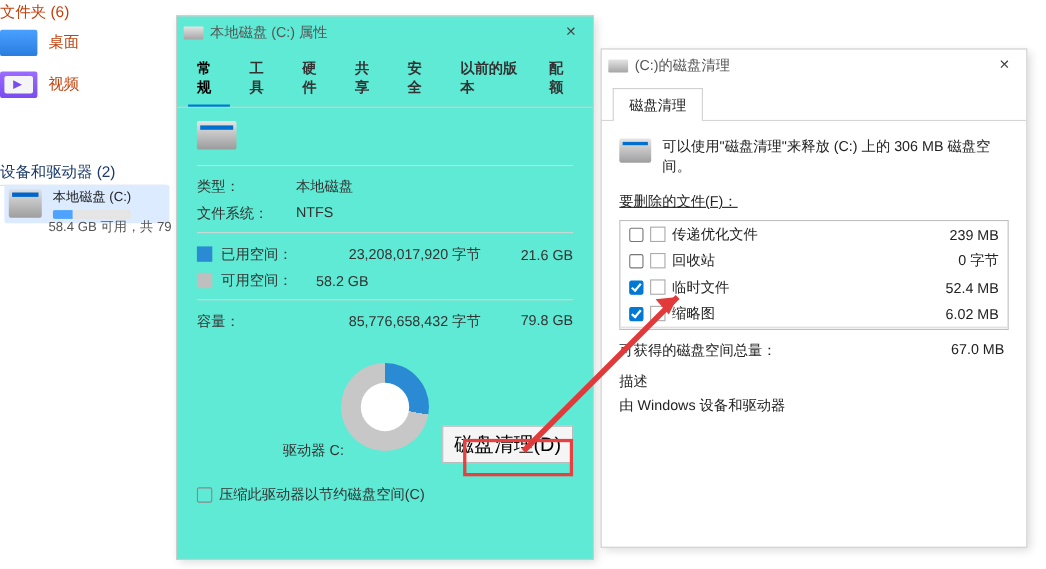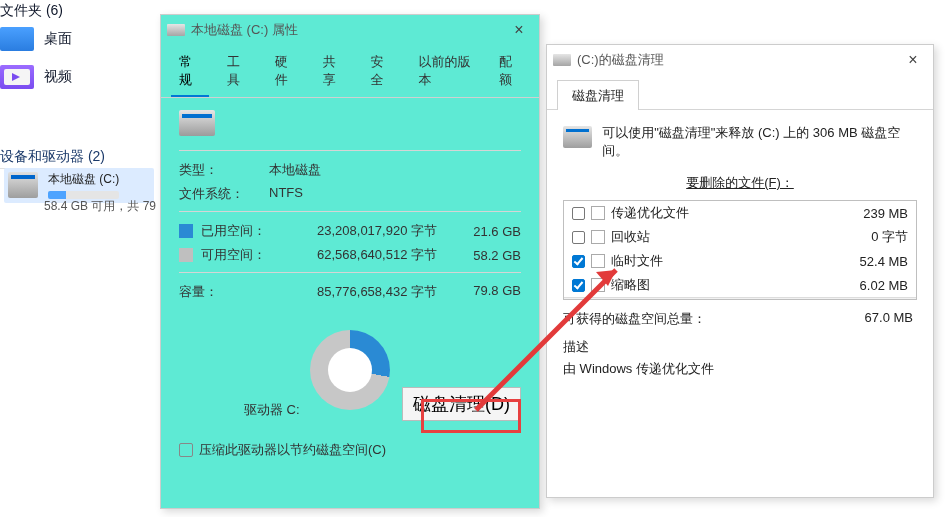--- a/index.html
+++ b/index.html
@@ -1,19 +1,19 @@
 <!DOCTYPE html>
 <html><head>
 <meta charset="utf-8">
 <style>
   * { box-sizing: border-box; margin: 0; padding: 0; font-family: "Microsoft YaHei", "Segoe UI", sans-serif; }
   body { width: 951px; height: 517px; background: #fff; overflow: hidden; position: relative; font-size: 13px; color: #222; }
 
   
-  .bg-header { position: absolute; top: 0; left: 0; padding: 2px 0 0 0; font-size: 14px; color: #0f172a; }
+  .bg-header { position: absolute; top: 0; left: 0; padding: 2px 0 0 0; font-size: 14px; color: #c2410c; }
   .bg-row { display: flex; align-items: center; height: 38px; gap: 10px; }
   .bg-icon { width: 34px; height: 24px; border-radius: 2px; }
   .bg-video { background: linear-gradient(#9b6cff,#7a4cf0); position: relative; }
   .bg-video::before { content:""; position:absolute; left:4px; top:4px; width:26px; height:16px; background:#f5f5f5; border-radius:2px; }
   .bg-video::after { content:""; position:absolute; left:12px; top:8px; border-left:8px solid #7a4cf0; border-top:4px solid transparent; border-bottom:4px solid transparent; }
   .bg-desktop { background: linear-gradient(#4aa0ff,#2a7de0); }
   .devices-header { position: absolute; top: 148px; left: 0; color: #1b3a6a; font-size: 14px; border-bottom: 1px solid #e0e0e0; width: 150px; padding-bottom: 2px; }
   .drive-entry { position: absolute; top: 168px; left: 4px; display: flex; gap: 10px; background:#dcebff; padding: 4px 10px 4px 4px; border-radius:2px; width:150px; }
   .drive-entry .icon { width: 30px; height: 26px; background: linear-gradient(#e0e0e0,#9e9e9e); border-radius:2px; position:relative; }
   .drive-entry .icon::before { content:""; position:absolute; top:3px; left:3px; right:3px; height:4px; background:#0066cc; display:block; }
@@ -21,21 +21,21 @@
   .drive-bar { height:8px; background:#e5e5e5; margin-top:3px; border-radius:2px; position:relative; overflow:hidden; }
   .drive-bar::before { content:""; position:absolute; left:0; top:0; bottom:0; width:25%; background:#4da3ff; }
   .drive-free { position:absolute; top: 198px; left: 44px; font-size:12px; color:#555;}
 
   
   .props { position: absolute; top: 14px; left: 160px; width: 380px; height: 495px; background: #5eead4; border: 1px solid #ccc; box-shadow: 3px 3px 8px rgba(0,0,0,0.15); }
   .titlebar { display: flex; align-items: center; height: 30px; padding: 0 6px; font-size: 13px; color: #555; }
   .titlebar .drive-glyph { width: 18px; height: 12px; background: linear-gradient(#e5e5e5,#a5a5a5); margin-right: 6px; border-radius:1px; }
   .titlebar .spacer { flex:1; }
   .titlebar .close { width: 28px; text-align: center; font-size:16px; color:#444; cursor:pointer; }
-  .tabs { display: flex; gap: 10px; padding: 2px 10px 0 10px; font-size: 13px; border-bottom:1px solid #d0d0d0; }
+  .tabs { display: flex; gap: 10px; padding: 2px 10px 0 10px; font-size: 13px; border-bottom:1px solid #d0d0d0;font-weight:bold; }
   .tab { padding: 6px 8px; color:#333; cursor:pointer; }
   .tab.active { border-bottom:2px solid #0078d4; color:#000; }
   .body { padding: 12px 18px; font-size:13px; color:#333; }
   .big-icon { width: 36px; height: 26px; background: linear-gradient(#e5e5e5,#9b9b9b); border-radius:2px; margin-bottom:14px; position:relative; }
   .big-icon::before { content:""; position:absolute; top:4px; left:3px; right:3px; height:4px; display:block; background:#0070d0; }
   .row2 { display:flex; gap: 20px; margin-bottom:6px; }
   .row2 .lab { width: 70px; color:#333; }
   .sep { border-top:1px solid #d5d5d5; margin: 8px 0 10px 0; }
   .space-row { display:flex; align-items:center; margin-bottom:6px; }
   .sq { width:14px; height:14px; margin-right:8px; }
@@ -44,37 +44,37 @@
   .space-row .lab2 { width:68px; }
   .space-row .bytes { flex:1; text-align:right; padding-right: 18px;}
   .space-row .gb { width:66px; text-align:right; }
   .cap-row { display:flex; margin-top:6px; }
   .cap-row .lab2 { width:90px; }
   .cap-row .bytes { flex:1; text-align:right; padding-right:18px;}
   .cap-row .gb { width:66px; text-align:right;}
   .donut-wrap { display:flex; align-items:center; justify-content:center; position:relative; height:110px; margin-top:14px;}
   .donut { width:80px; height:80px; border-radius:50%; background: conic-gradient(#2a8ad4 0 100deg, #c7c7c7 100deg 360deg); position:relative; }
   .donut::after { content:""; position:absolute; inset:18px; background:#fff; border-radius:50%; }
-  .drv-label { position:absolute; left:65px; bottom:6px; font-size:13px;}
+  .drv-label { position:absolute; left:78px; bottom:6px; font-size:13px;}
   .cleanup-btn { position:absolute; right:0; bottom:4px; border:1px solid #bbb; background:#f5f5f5; padding:4px 10px; font-size:18px; cursor:pointer; }
   .red-box { position:absolute; border:3px solid #e74040; right:18px; top:384px; width:100px; height:34px; pointer-events:none; }
   .chk-row { display:flex; align-items:center; gap:6px; margin-top:16px; font-size:13px; }
   .chk-row .box { width:14px; height:14px; border:1px solid #888; border-radius:2px; }
   .chk-row .box.checked { background:#0078d4; border-color:#0078d4; position:relative;}
   .chk-row .box.checked::after { content:""; position:absolute; left:3px; top:0px; width:4px; height:8px; border:2px solid #fff; border-top:none; border-left:none; transform:rotate(40deg);}
   .underline { text-decoration: underline; }
 
   
   .clean { position:absolute; top:44px; left:546px; width:388px; height:454px; background:#fff; border:1px solid #ccc; box-shadow:3px 3px 8px rgba(0,0,0,0.15); }
   .clean .tabs2 { padding:4px 0 0 10px; border-bottom:1px solid #d5d5d5; display:flex; }
   .clean .tab2 { padding:6px 14px 5px 14px; border:1px solid #d0d0d0; border-bottom:none; background:#fff; font-size:13px; position:relative; top:1px; cursor:pointer;}
   .clean .hint { display:flex; gap:10px; padding:14px 16px 10px 16px; font-size:13px; }
   .clean .hint .icon2 { width:30px; height:22px; background: linear-gradient(#e5e5e5,#9e9e9e); border-radius:2px; margin-top:2px; position:relative;}
   .clean .hint .icon2::before{ content:""; position:absolute; top:3px; left:3px; right:3px; height:3px; background:#0070d0;}
-  .clean .section-label { padding:4px 16px; font-size:13px;text-align:center;}
+  .clean .section-label { padding:4px 16px; font-size:13px;}
   .clean .list { margin:4px 16px 0 16px; border:1px solid #bfbfbf; height:100px; overflow:hidden; }
   .clean .li { display:flex; align-items:center; padding:3px 8px; font-size:13px; gap:6px;}
   .clean .li .cb { width:13px; height:13px; border:1px solid #777; border-radius:2px; }
   .clean .li .cb.on { background:#0078d4; border-color:#0078d4; position:relative;}
   .clean .li .cb.on::after { content:""; position:absolute; left:3px; top:0; width:3px; height:7px; border:2px solid #fff; border-top:none; border-left:none; transform:rotate(40deg);}
   .clean .li .fi { width:14px; height:14px; background:#fff; border:1px solid #aaa;}
   .clean .li .name { flex:1; }
   .clean .li .size { width:70px; text-align:right; }
   .clean .hscroll { height:14px; background:#f1f1f1; border-top:1px solid #ddd; position:relative;}
   .clean .hscroll::before,.clean .hscroll::after{content:""; position:absolute; top:2px; width:10px; height:10px; background:#d5d5d5;}
@@ -142,21 +142,20 @@
     <div class="sep"></div>
     <div class="space-row">
       <div class="sq used"></div>
       <span class="lab2">已用空间：</span>
       <span class="bytes">23,208,017,920 字节</span>
       <span class="gb">21.6 GB</span>
     </div>
     <div class="space-row">
       <div class="sq free"></div>
       <span class="lab2">可用空间：</span>
-      <span class="bytes">62,568,640,512 字节</span>
       <span class="gb">58.2 GB</span>
     </div>
     <div class="sep"></div>
     <div class="cap-row">
       <span class="lab2">容量：</span>
       <span class="bytes">85,776,658,432 字节</span>
       <span class="gb">79.8 GB</span>
     </div>
     <div class="donut-wrap">
       <div class="donut"></div>
@@ -211,19 +210,19 @@
       <span class="name">缩略图</span>
       <span class="size">6.02 MB</span>
     </div>
     <div class="hscroll"></div>
   </div>
   <div class="total">
     <span>可获得的磁盘空间总量：</span>
     <span>67.0 MB</span>
   </div>
   <div class="desc-lab">描述</div>
-  <div class="desc">由 Windows 传递优化文件</div>
+  <div class="desc">由 Windows 设备和驱动器</div>
 </div>
 
 <svg class="arrow">
   <line x1="10" y1="160" x2="150" y2="20"></line>
   <polygon points="150,20 130,22 142,36"></polygon>
 </svg>
 
 </body></html>

